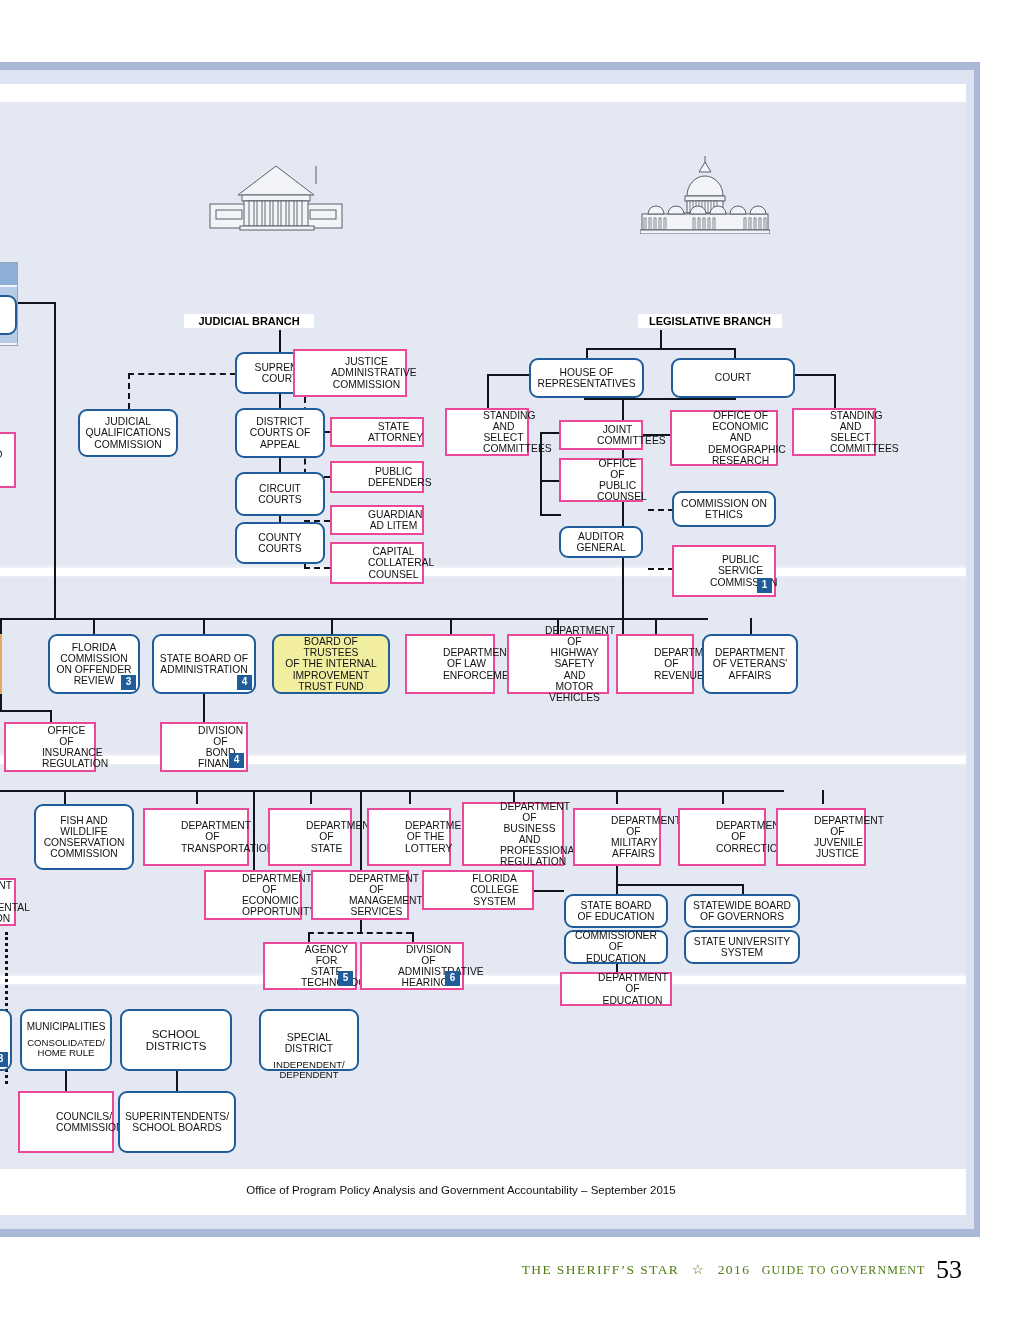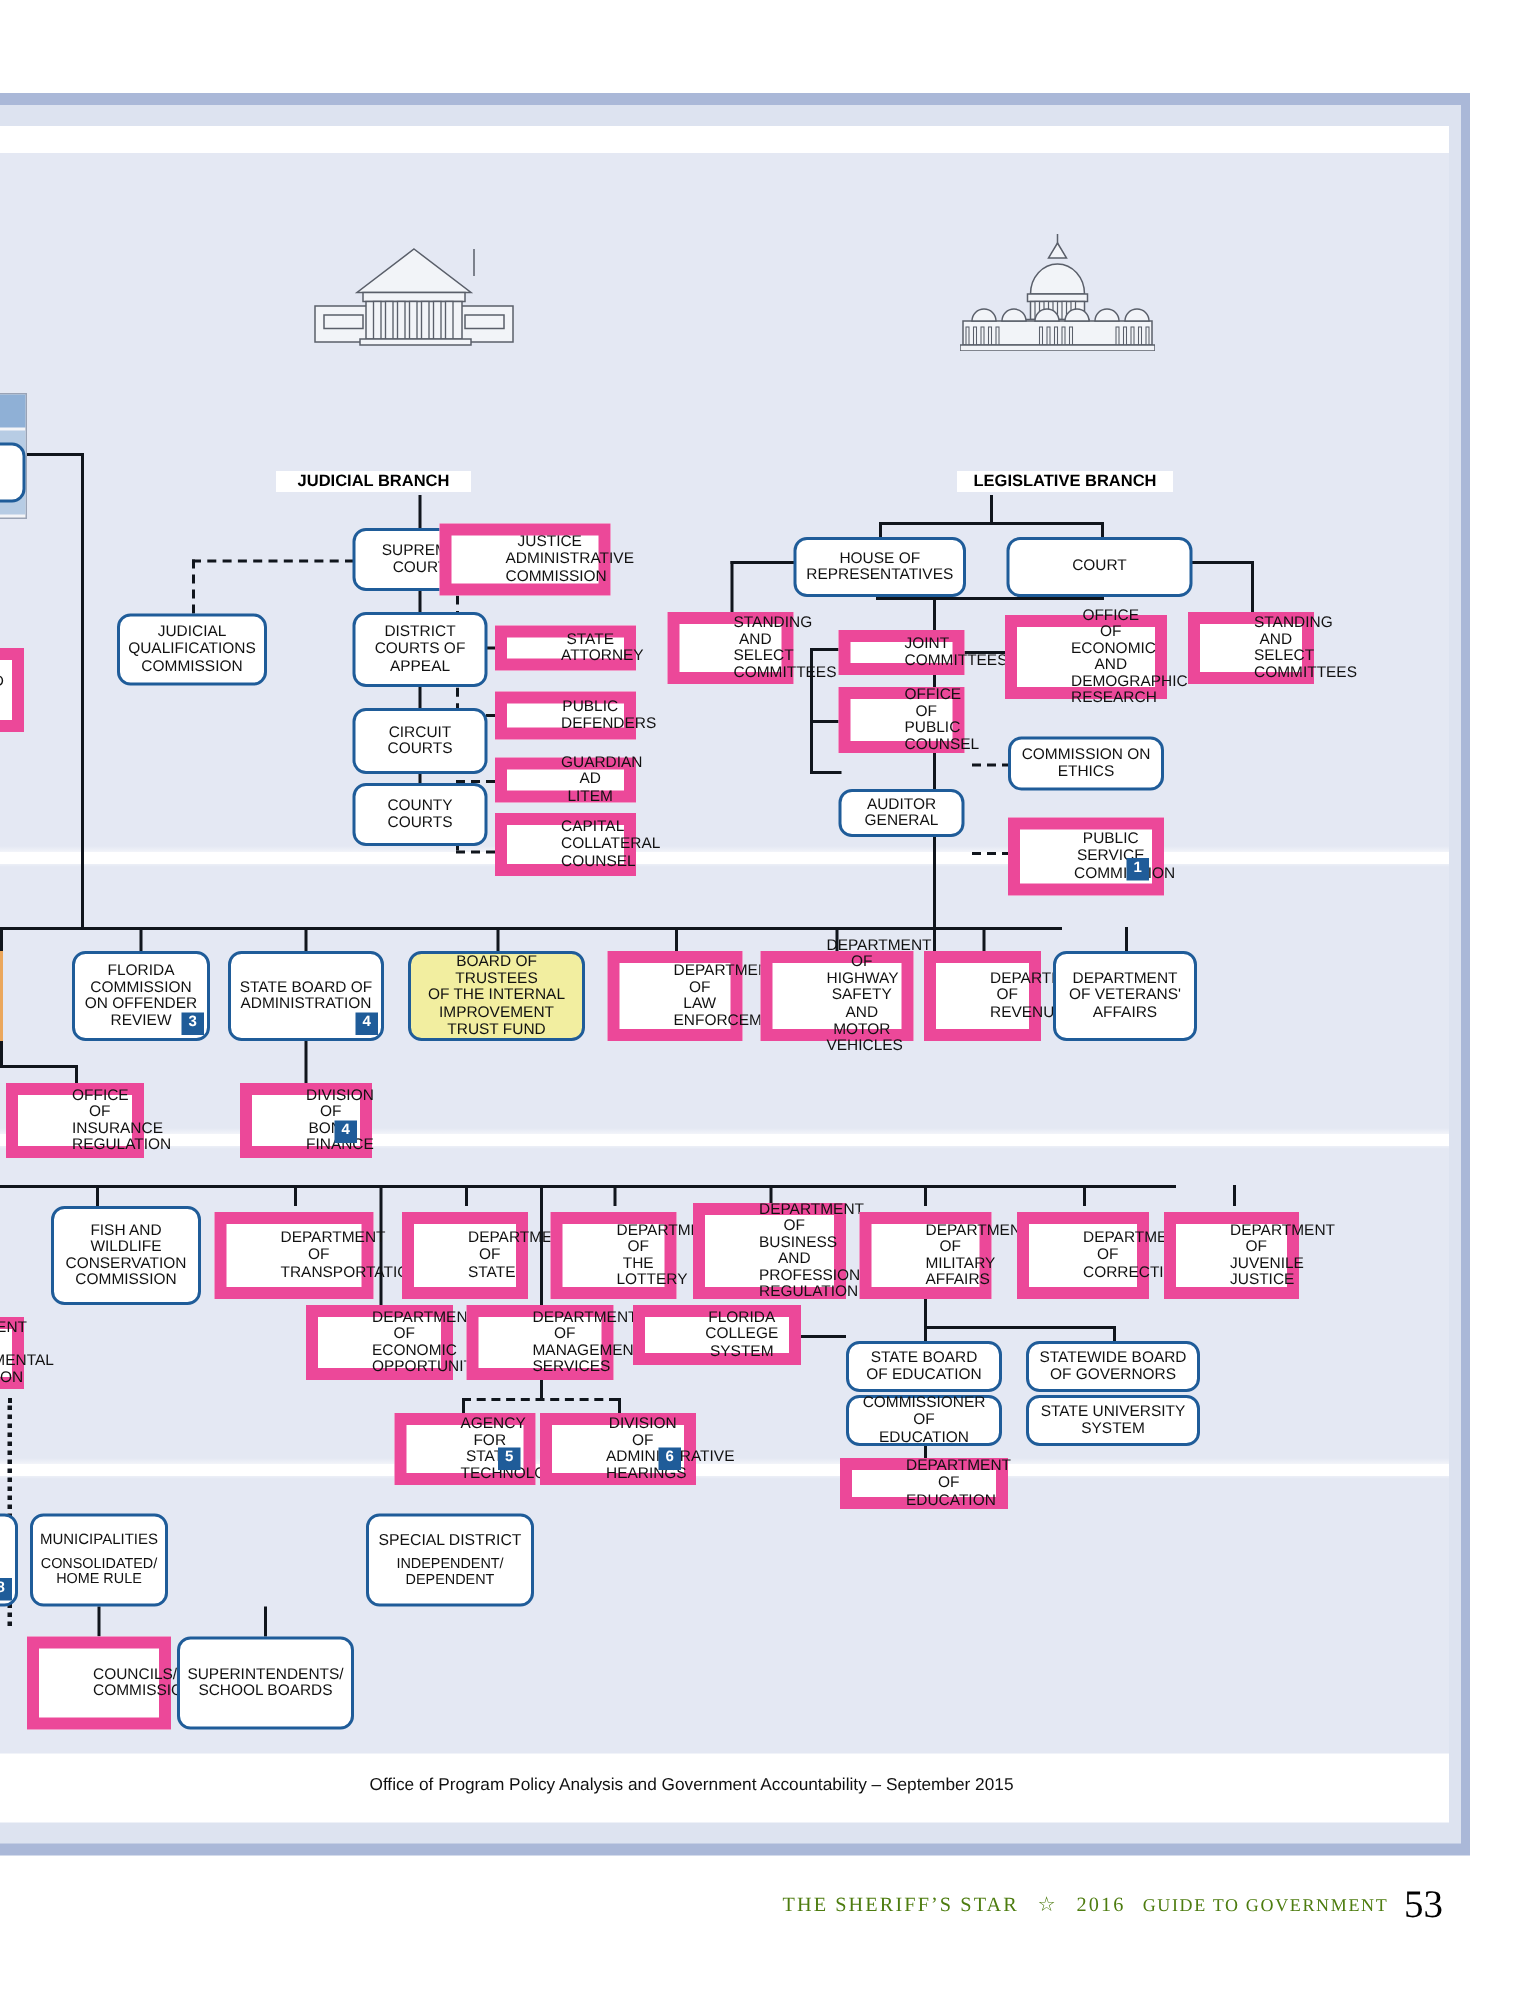--- a/index.html
+++ b/index.html
@@ -23,21 +23,21 @@
   #band-3{top:680px;height:212px;}
   #band-4{top:900px;height:185px;}
 
   
   .node{position:absolute;box-sizing:border-box;background:#fff;
         display:flex;align-items:center;justify-content:center;
         text-align:center;color:#111;line-height:1.08;
         font-size:10.3px;padding:2px 3px;z-index:5;}
   .const{border:2px solid #1f5c99;border-radius:9px;}
   .stat{border:2px solid #e8a martin;}
-  .stat{border:8px solid #ec4899;border-radius:0;padding-left:36px;}
+  .stat{border:2px solid #ec4899;border-radius:0;padding-left:36px;}
   .func{border:2px solid #1f5c99;border-radius:9px;background:#f2eea0;}
   .func-sq{border:2px solid #eba75c;border-radius:0;background:#f2eea0;}
   .node .t{display:block;width:100%;}
 
   
   .fn{position:absolute;right:2px;bottom:2px;width:15px;height:15px;
       background:#1f5c99;color:#fff;font-size:10px;font-weight:bold;
       display:flex;align-items:center;justify-content:center;z-index:7;}
 
   
@@ -451,26 +451,29 @@
 
   <div class="node const" style="left:64px;top:925px;width:92px;height:62px;display:block;padding-top:11px">
     <span class="t" style="font-size:10px">MUNICIPALITIES</span>
     <span class="t" style="font-size:9.6px;display:block;margin-top:5px">CONSOLIDATED/<br>HOME RULE</span>
   </div>
   <div class="ln lnv" style="left:109px;top:987px;height:20px"></div>
   <div class="node stat" style="left:62px;top:1007px;width:96px;height:62px">
       <span class="t">COUNCILS/<br>COMMISSIONS</span>
     </div>
 
+  <div class="node const" style="left:164px;top:925px;width:112px;height:62px">
+      <span class="t" style="font-size:11.5px">SCHOOL<br>DISTRICTS</span>
+    </div>
   <div class="ln lnv" style="left:220px;top:987px;height:20px"></div>
   <div class="node const" style="left:162px;top:1007px;width:118px;height:62px">
       <span class="t">SUPERINTENDENTS/<br>SCHOOL BOARDS</span>
     </div>
 
-  <div class="node const" style="left:288px;top:925px;width:112px;height:62px;display:block;padding-top:11px">
+  <div class="node const" style="left:303px;top:925px;width:100px;height:62px;display:block;padding-top:21px">
     <span class="t" style="font-size:10.5px">SPECIAL DISTRICT</span>
     <span class="t" style="font-size:9.6px;display:block;margin-top:5px">INDEPENDENT/<br>DEPENDENT</span>
   </div>
 
 
   <div id="src-note">Office of Program Policy Analysis and Government Accountability – September 2015</div>
 </div>
 
 <div id="mag-footer">
   <span class="ft">THE SHERIFF’S STAR</span>

